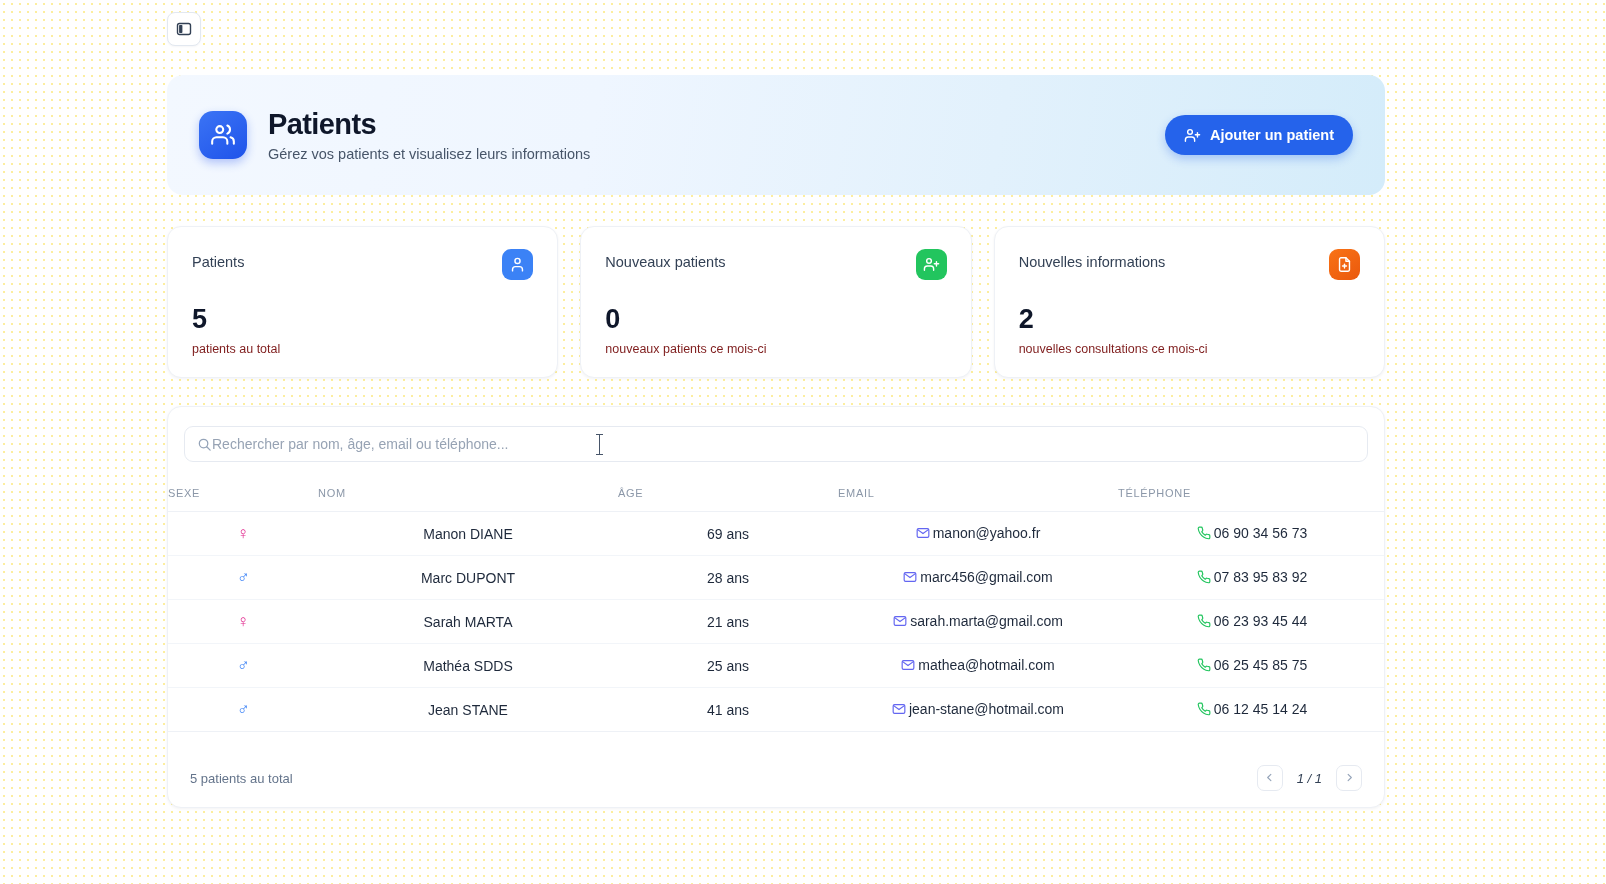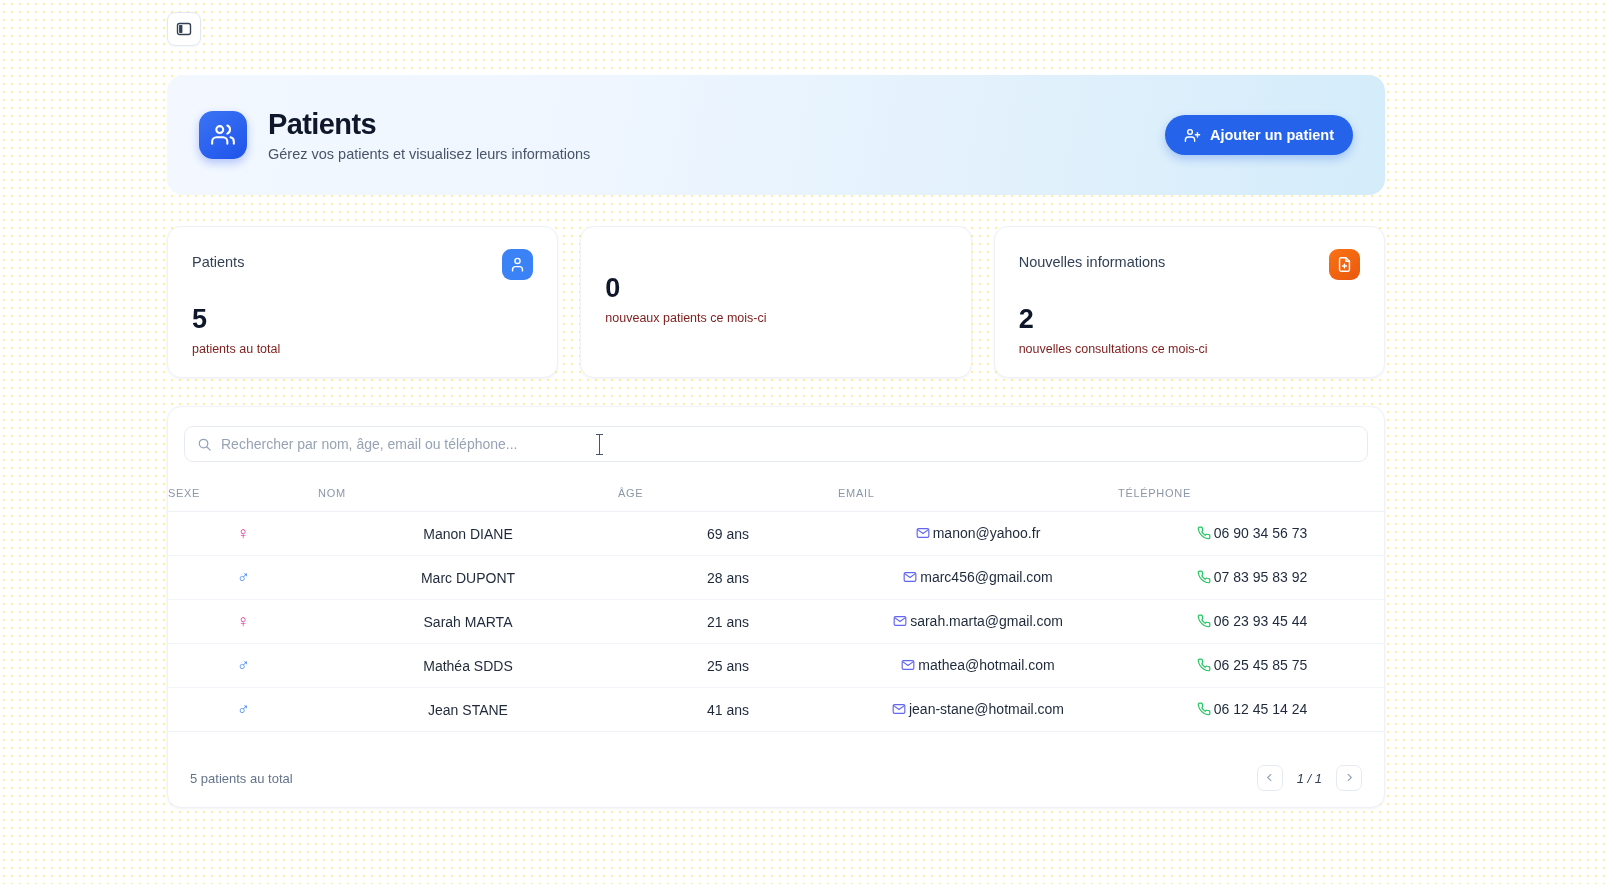--- a/index.html
+++ b/index.html
@@ -181,21 +181,21 @@
   }
   .search-icon { flex: 0 0 auto; display: flex; align-items: center; }
   .search-input {
     flex: 1 1 auto;
     border: none;
     outline: none;
     background: transparent;
     font-family: "Liberation Sans", sans-serif;
     font-size: 14px;
     color: #1e293b;
-    margin-left: 9px;
+    margin-left: 0;
   }
   .search-input::placeholder { color: #97a3b4; }
   .text-caret {
     position: absolute;
     left: 414px;
     top: 7px;
     width: 1px;
     height: 21px;
     background: #475569;
   }
@@ -341,20 +341,31 @@
             <path d="M19 21v-2a4 4 0 0 0-4-4H9a4 4 0 0 0-4 4v2"></path>
             <circle cx="12" cy="7" r="3.6"></circle>
           </svg>
         </div>
       </div>
       <div class="stat-value">5</div>
       <div class="stat-caption">patients au total</div>
     </div>
 
     <div class="stat-card">
+      <div class="stat-top">
+        <div class="stat-label">Nouveaux patients</div>
+        <div class="stat-badge" style="background:#22c55e">
+          <svg width="17" height="17" viewBox="0 0 24 24" fill="none" stroke="#ffffff" stroke-width="2" stroke-linecap="round" stroke-linejoin="round">
+            <path d="M15 20v-2a4 4 0 0 0-4-4H6a4 4 0 0 0-4 4v2"></path>
+            <circle cx="8.5" cy="7" r="3.3"></circle>
+            <line x1="19" y1="8" x2="19" y2="14"></line>
+            <line x1="16" y1="11" x2="22" y2="11"></line>
+          </svg>
+        </div>
+      </div>
       <div class="stat-value">0</div>
       <div class="stat-caption">nouveaux patients ce mois-ci</div>
     </div>
 
     <div class="stat-card">
       <div class="stat-top">
         <div class="stat-label">Nouvelles informations</div>
         <div class="stat-badge" style="background:linear-gradient(145deg,#f97316,#ea580c)">
           <svg width="17" height="17" viewBox="0 0 24 24" fill="none" stroke="#ffffff" stroke-width="2" stroke-linecap="round" stroke-linejoin="round">
             <path d="M14 2.5H7a2 2 0 0 0-2 2v15a2 2 0 0 0 2 2h10a2 2 0 0 0 2-2V7.5z"></path>

